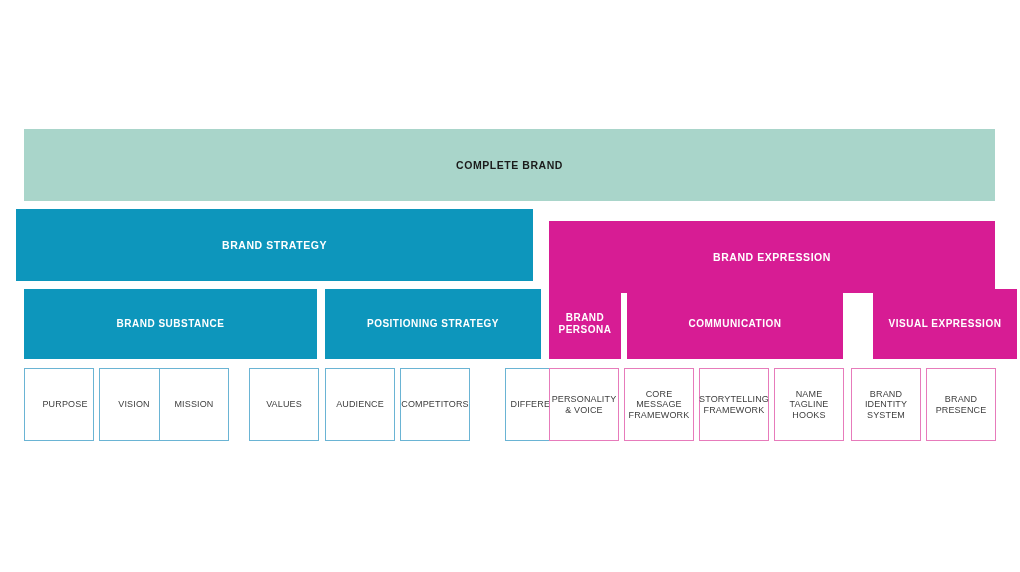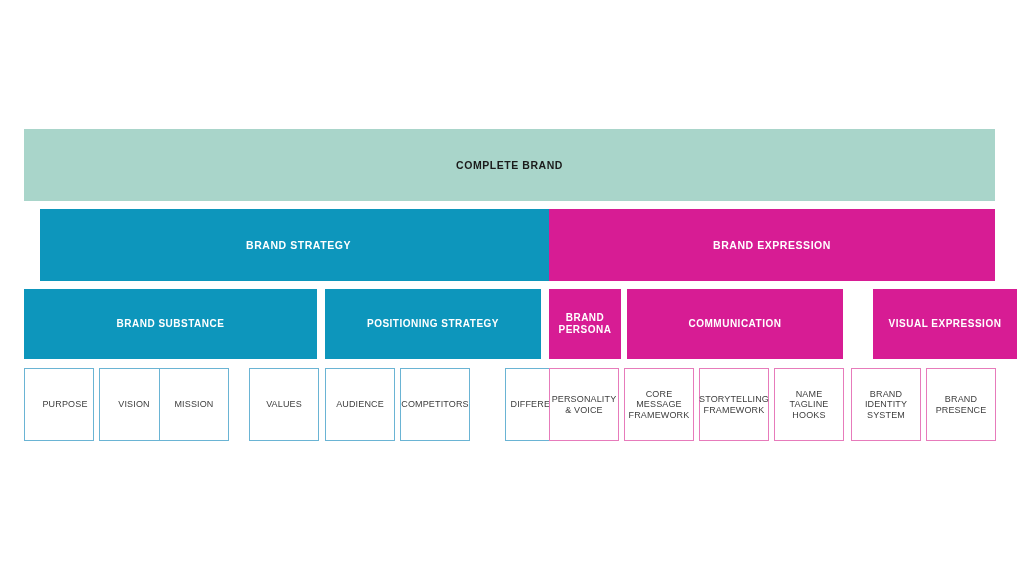--- a/index.html
+++ b/index.html
@@ -49,22 +49,22 @@
 
   
   .row2 {
     top: 209px;
     height: 72px;
     color: #ffffff;
     font-size: 10.5px;
     font-weight: bold;
     letter-spacing: 0.55px;
   }
-  .row2.blue  { left: 40px;  width: 517px; background: #0d96bc; }
-  .row2.pink  { left: 549px; width: 446px; background: #d71c94; }
+  .row2.blue  { left: 16px;  width: 517px; background: #0d96bc; }
+  .row2.pink  { left: 549px; width: 446px; background: #d71c94; margin-top: 12px; }
 
   
   .row3 {
     top: 289px;
     height: 70px;
     color: #ffffff;
     font-size: 10px;
     font-weight: bold;
     letter-spacing: 0.5px;
   }

